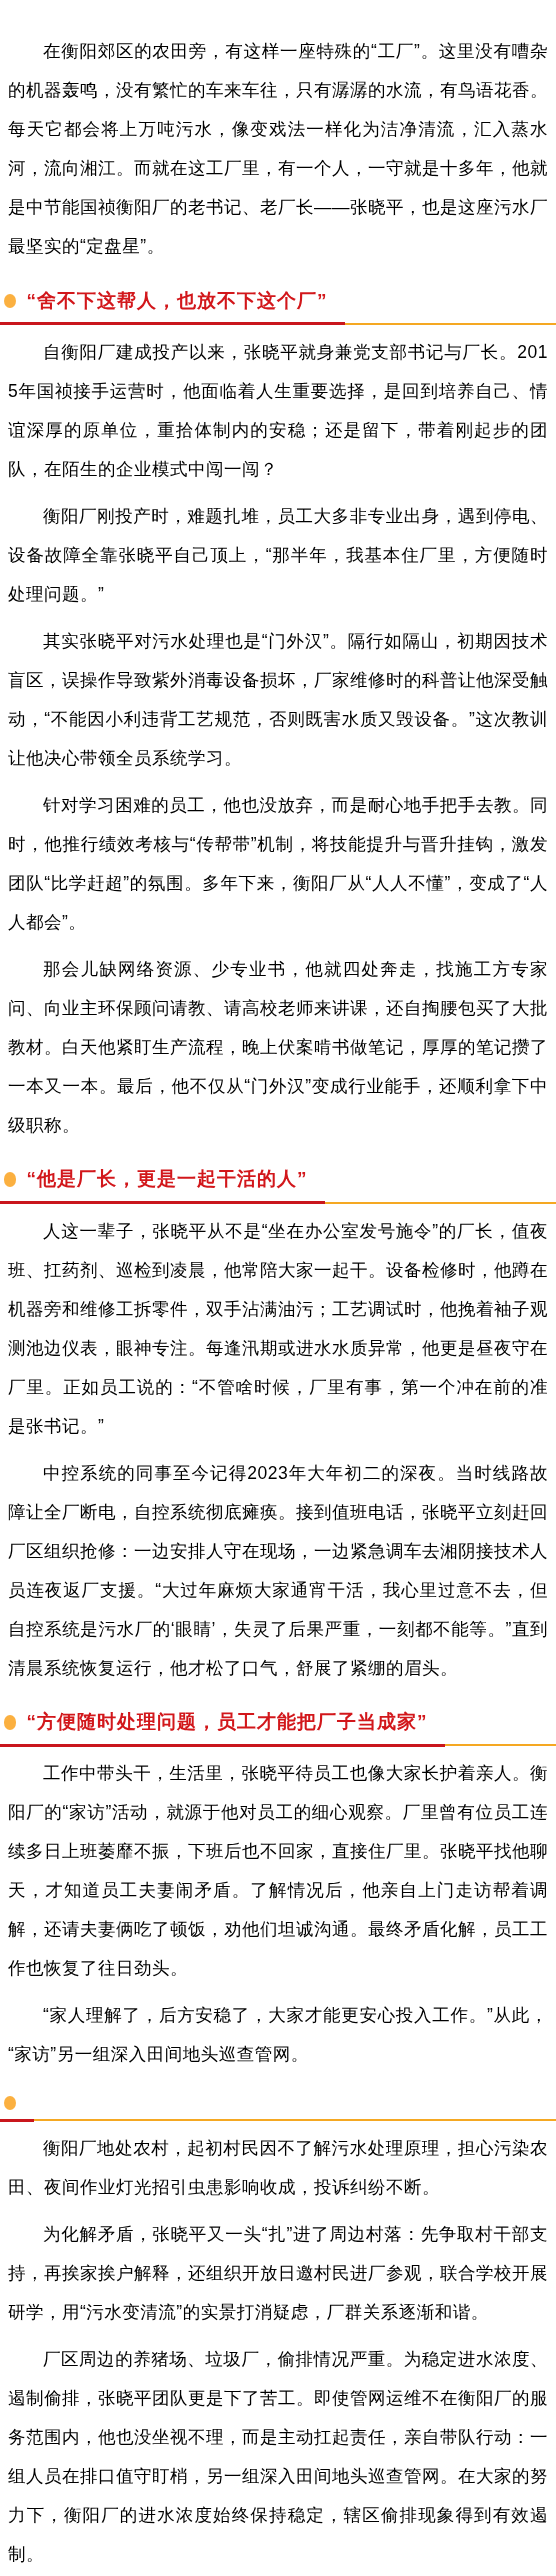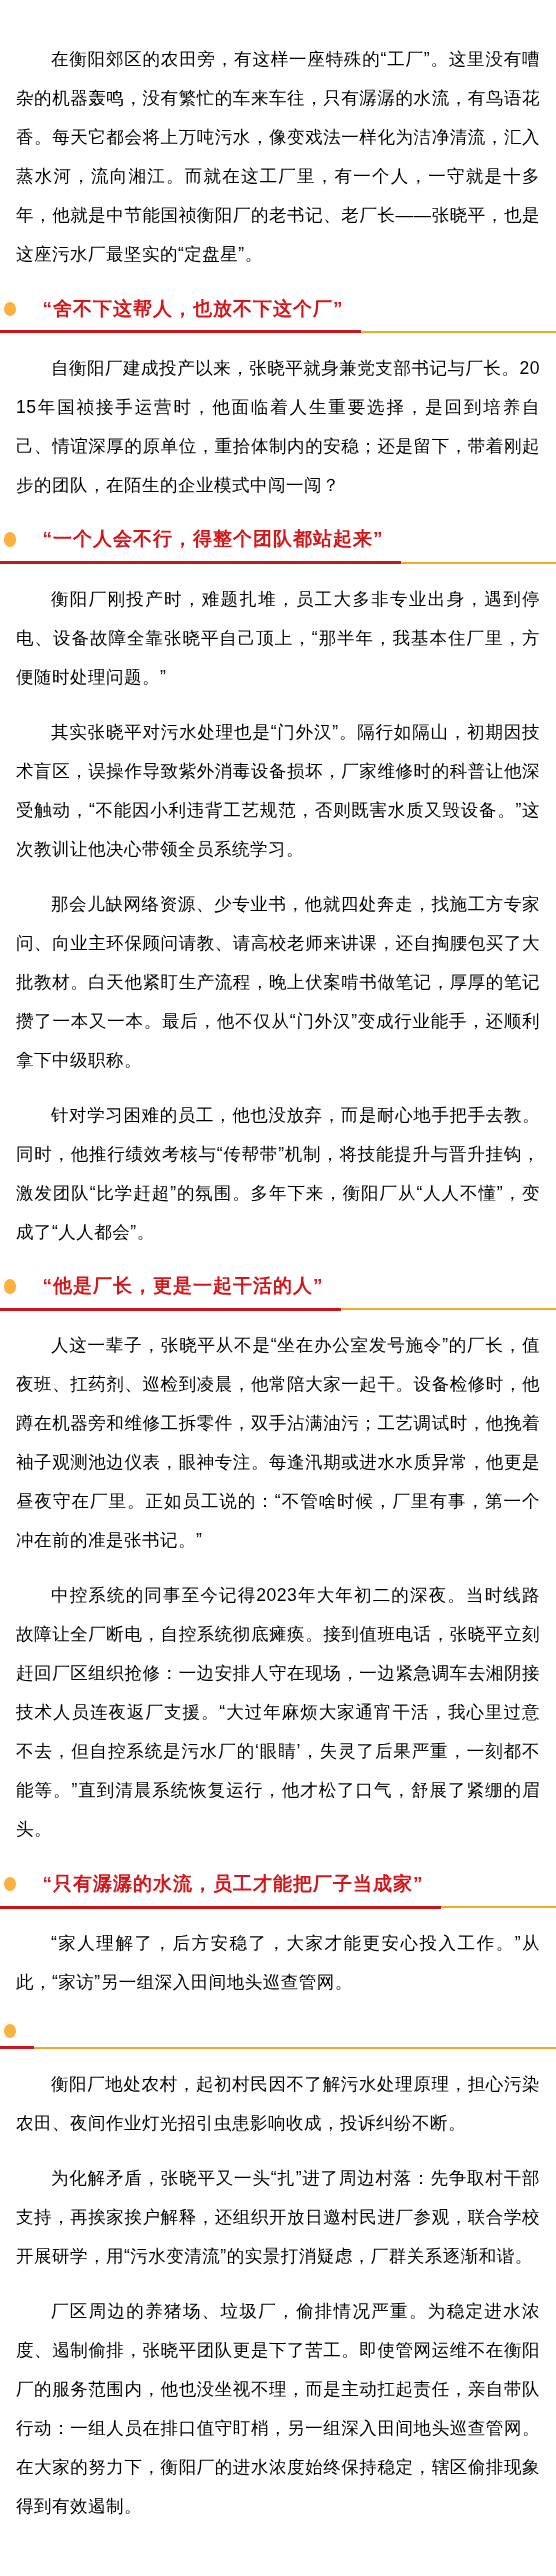--- a/index.html
+++ b/index.html
@@ -7,39 +7,39 @@
     --underline-red:#C9161C;
     --underline-yellow:#F5A822;
     --bullet:#FBB040;
     --ink:#000000;
     --bg:#FFFFFF;
   }
   html,body{margin:0;padding:0;background:var(--bg);}
   body{width:556px;font-family:"Liberation Sans","DejaVu Sans",sans-serif;}
   .page{width:556px;box-sizing:border-box;padding:24px 0 36px 0;background:var(--bg);}
   p.body{
-    margin:16px;
+    margin:8px;
     font-size:17.5px;
     line-height:39px;
     letter-spacing:0.5px;
     color:var(--ink);
     text-align:justify;
     text-indent:2em;
     word-break:break-all;
   }
   .section{margin:0;}
   .section-head{
     margin-top:21.6px;
     margin-bottom:6.2px;
     border-bottom:2.1px solid var(--underline-yellow);
   }
   .head-inner{
     display:inline-flex;
     align-items:center;
-    gap:26px;
+    gap:10px;
     padding:0 17.5px 8.2px 4.1px;
     border-bottom:3.1px solid var(--underline-red);
     margin-bottom:-2.6px;
     text-align:center;
   }
   .bullet-dot{
     width:12.4px;height:14.4px;
     border-radius:50%;
     background:var(--bullet);
     flex:0 0 auto;
@@ -61,42 +61,39 @@
     </div>
   <div id="sections">
       <div class="section">
         <div class="section-head"><div class="head-inner">
             <span class="bullet-dot"></span>
             <span class="head-text">“舍不下这帮人，也放不下这个厂”</span>
           </div></div>
         <p class="body">自衡阳厂建成投产以来，张晓平就身兼党支部书记与厂长。2015年国祯接手运营时，他面临着人生重要选择，是回到培养自己、情谊深厚的原单位，重拾体制内的安稳；还是留下，带着刚起步的团队，在陌生的企业模式中闯一闯？</p>
       </div>
       <div class="section">
-        <div class="section-head"><div class="head-inner">
-            <span class="bullet-dot"></span>
-            <span class="head-text">“一个人会不行，得整个团队都站起来”</span>
-          </div></div>
         <p class="body">衡阳厂刚投产时，难题扎堆，员工大多非专业出身，遇到停电、设备故障全靠张晓平自己顶上，“那半年，我基本住厂里，方便随时处理问题。”</p>
         <p class="body">其实张晓平对污水处理也是“门外汉”。隔行如隔山，初期因技术盲区，误操作导致紫外消毒设备损坏，厂家维修时的科普让他深受触动，“不能因小利违背工艺规范，否则既害水质又毁设备。”这次教训让他决心带领全员系统学习。</p>
+        <p class="body">针对学习困难的员工，他也没放弃，而是耐心地手把手去教。同时，他推行绩效考核与“传帮带”机制，将技能提升与晋升挂钩，激发团队“比学赶超”的氛围。多年下来，衡阳厂从“人人不懂”，变成了“人人都会”。</p>
         <p class="body">那会儿缺网络资源、少专业书，他就四处奔走，找施工方专家问、向业主环保顾问请教、请高校老师来讲课，还自掏腰包买了大批教材。白天他紧盯生产流程，晚上伏案啃书做笔记，厚厚的笔记攒了一本又一本。最后，他不仅从“门外汉”变成行业能手，还顺利拿下中级职称。</p>
-        <p class="body">针对学习困难的员工，他也没放弃，而是耐心地手把手去教。同时，他推行绩效考核与“传帮带”机制，将技能提升与晋升挂钩，激发团队“比学赶超”的氛围。多年下来，衡阳厂从“人人不懂”，变成了“人人都会”。</p>
       </div>
       <div class="section">
         <div class="section-head"><div class="head-inner">
             <span class="bullet-dot"></span>
             <span class="head-text">“他是厂长，更是一起干活的人”</span>
           </div></div>
         <p class="body">人这一辈子，张晓平从不是“坐在办公室发号施令”的厂长，值夜班、扛药剂、巡检到凌晨，他常陪大家一起干。设备检修时，他蹲在机器旁和维修工拆零件，双手沾满油污；工艺调试时，他挽着袖子观测池边仪表，眼神专注。每逢汛期或进水水质异常，他更是昼夜守在厂里。正如员工说的：“不管啥时候，厂里有事，第一个冲在前的准是张书记。”</p>
         <p class="body">中控系统的同事至今记得2023年大年初二的深夜。当时线路故障让全厂断电，自控系统彻底瘫痪。接到值班电话，张晓平立刻赶回厂区组织抢修：一边安排人守在现场，一边紧急调车去湘阴接技术人员连夜返厂支援。“大过年麻烦大家通宵干活，我心里过意不去，但自控系统是污水厂的‘眼睛’，失灵了后果严重，一刻都不能等。”直到清晨系统恢复运行，他才松了口气，舒展了紧绷的眉头。</p>
       </div>
       <div class="section">
         <div class="section-head"><div class="head-inner">
             <span class="bullet-dot"></span>
-            <span class="head-text">“只有潺潺的水流，员工才能把厂子当成家”</span>
+            <span class="head-text">“方便随时处理问题，员工才能把厂子当成家”</span>
           </div></div>
+        <p class="body">工作中带头干，生活里，张晓平待员工也像大家长护着亲人。衡阳厂的“家访”活动，就源于他对员工的细心观察。厂里曾有位员工连续多日上班萎靡不振，下班后也不回家，直接住厂里。张晓平找他聊天，才知道员工夫妻闹矛盾。了解情况后，他亲自上门走访帮着调解，还请夫妻俩吃了顿饭，劝他们坦诚沟通。最终矛盾化解，员工工作也恢复了往日劲头。</p>
         <p class="body">“家人理解了，后方安稳了，大家才能更安心投入工作。”从此，“家访”另一组深入田间地头巡查管网。</p>
       </div>
       <div class="section">
         <div class="section-head"><div class="head-inner">
             <span class="bullet-dot"></span>
           </div></div>
         <p class="body">衡阳厂地处农村，起初村民因不了解污水处理原理，担心污染农田、夜间作业灯光招引虫患影响收成，投诉纠纷不断。</p>
         <p class="body">为化解矛盾，张晓平又一头“扎”进了周边村落：先争取村干部支持，再挨家挨户解释，还组织开放日邀村民进厂参观，联合学校开展研学，用“污水变清流”的实景打消疑虑，厂群关系逐渐和谐。</p>
         <p class="body">厂区周边的养猪场、垃圾厂，偷排情况严重。为稳定进水浓度、遏制偷排，张晓平团队更是下了苦工。即使管网运维不在衡阳厂的服务范围内，他也没坐视不理，而是主动扛起责任，亲自带队行动：一组人员在排口值守盯梢，另一组深入田间地头巡查管网。在大家的努力下，衡阳厂的进水浓度始终保持稳定，辖区偷排现象得到有效遏制。</p>
       </div>

